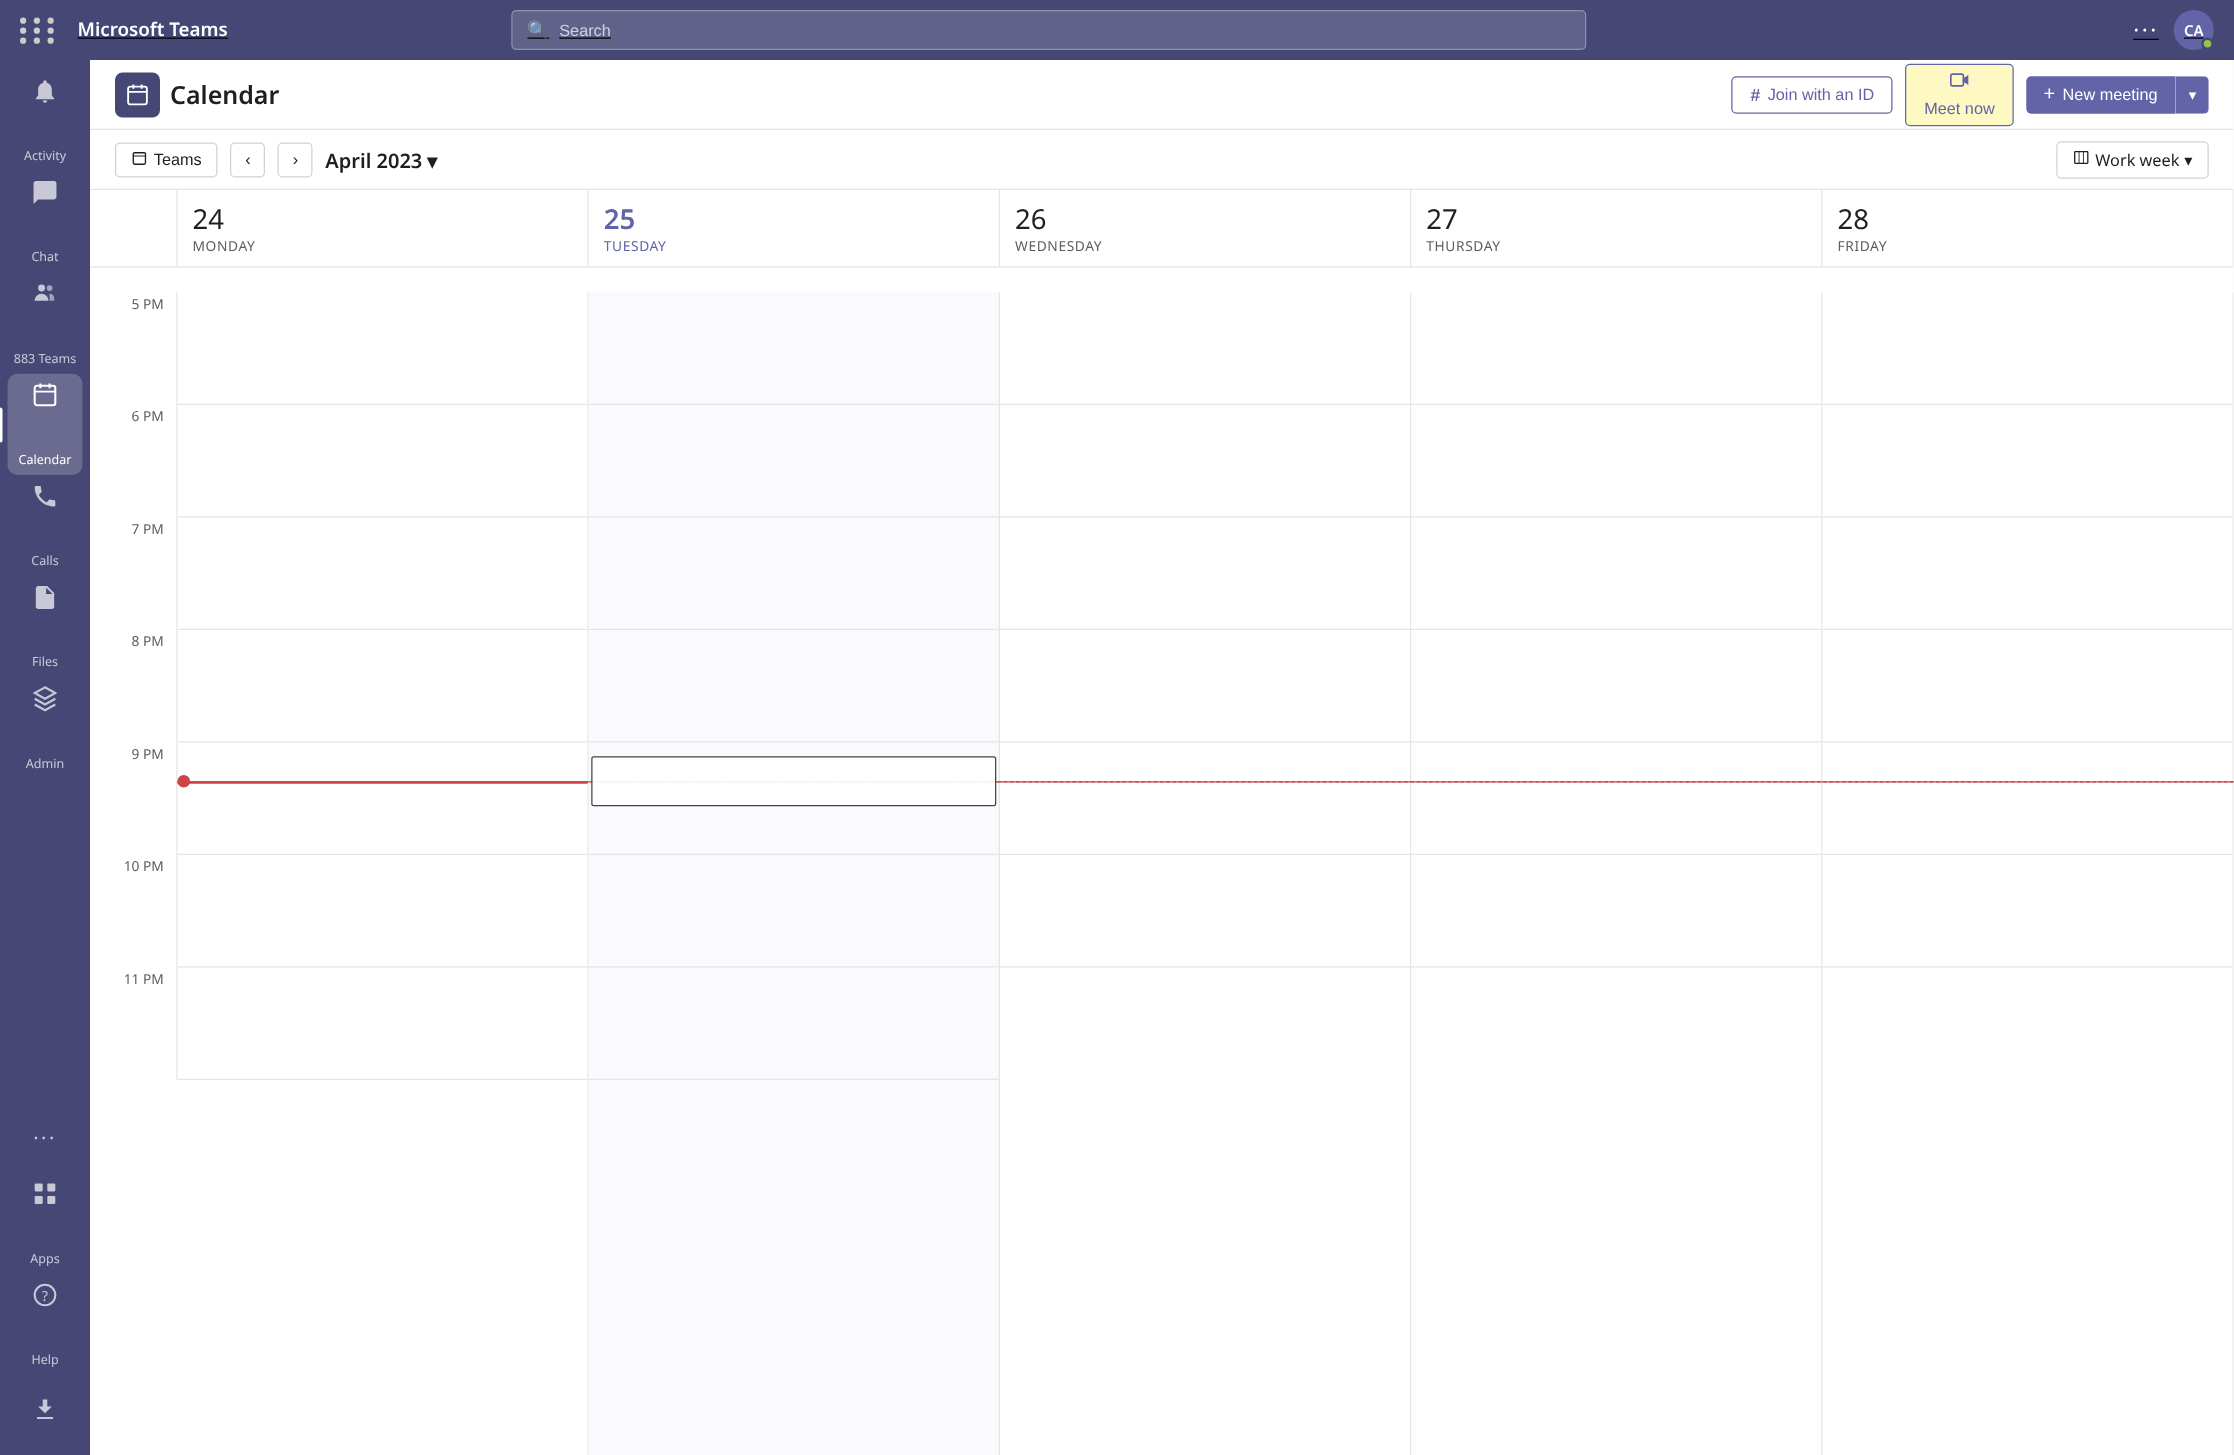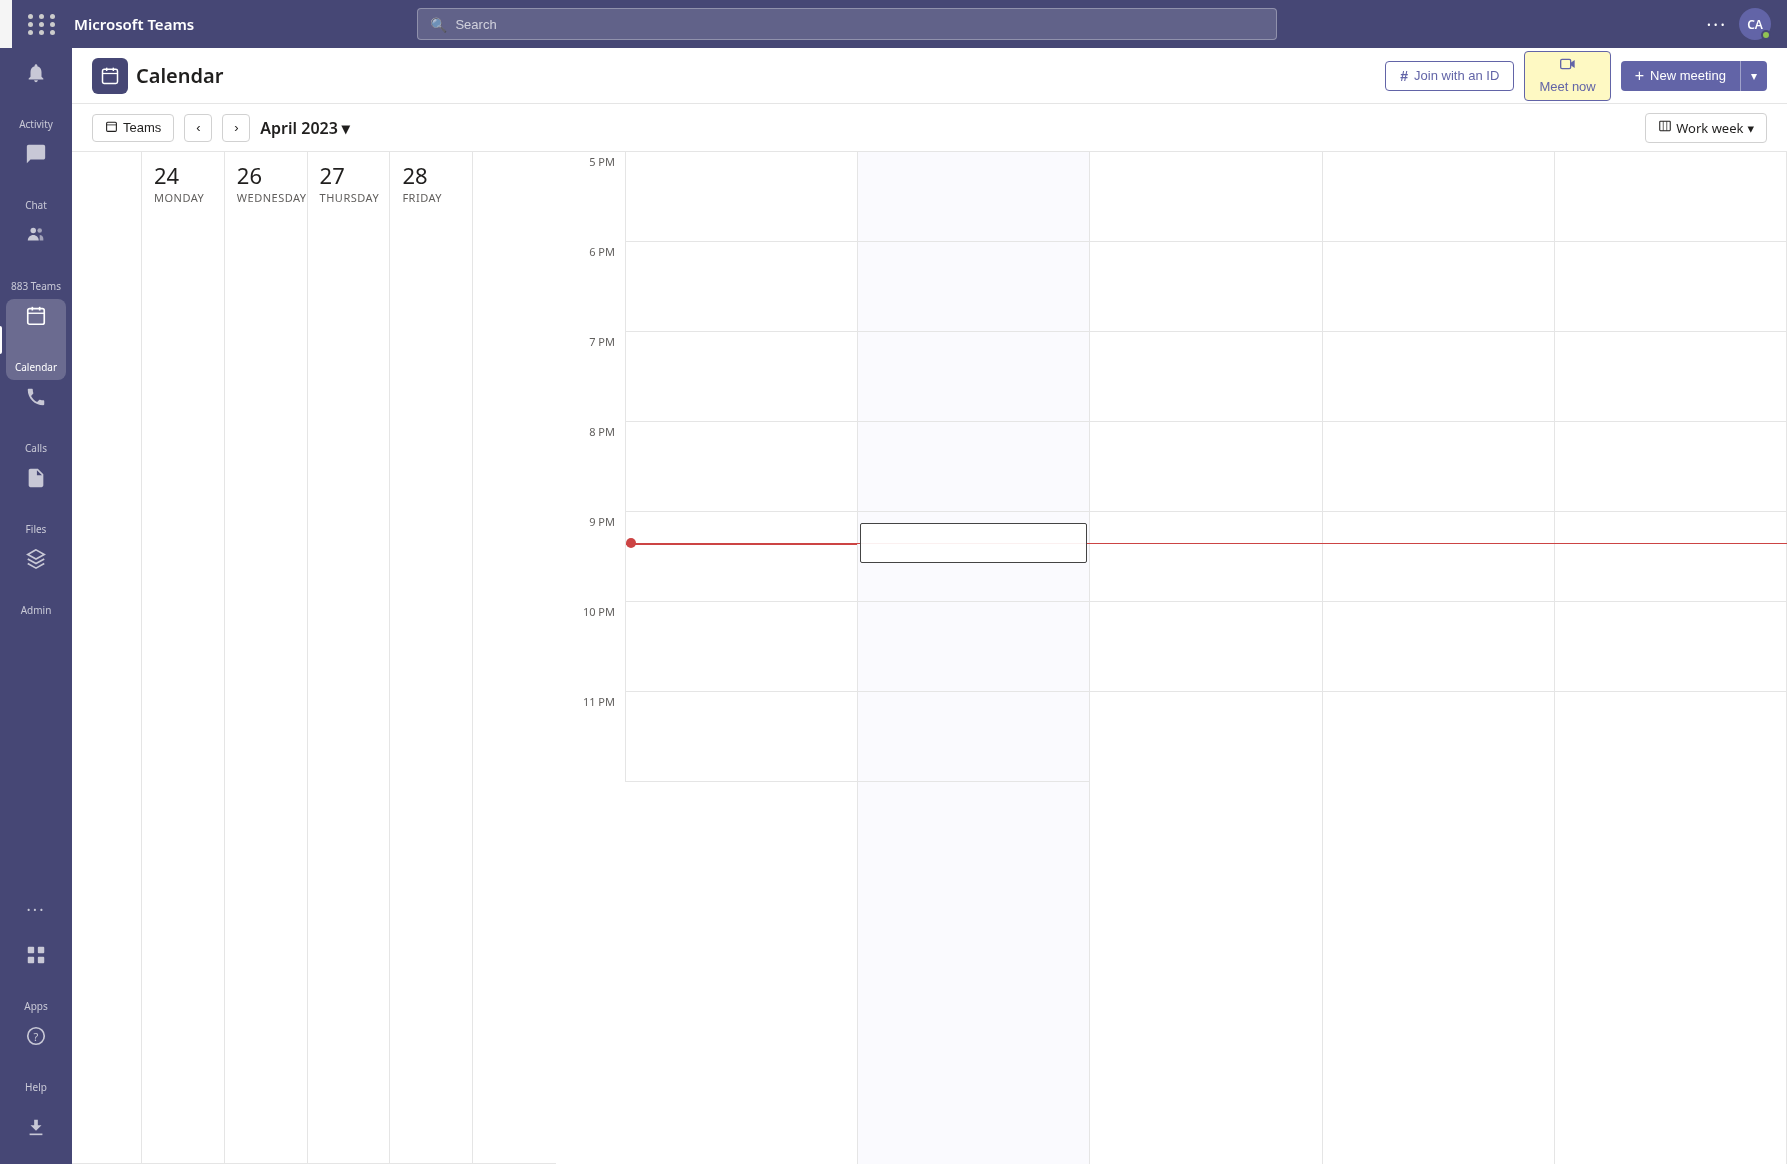--- a/index.html
+++ b/index.html
@@ -7,22 +7,23 @@
 
     
     .topbar {
       background: #464775;
       height: 48px;
       display: flex;
       align-items: center;
       padding: 0 16px;
       gap: 16px;
       position: fixed;
-      top: 0; left: 12px; right: 0;
+      top: 0; left: 0; right: 0;
       z-index: 100;
+      text-decoration: underline;
     }
     .topbar-dots {
       display: grid;
       grid-template-columns: repeat(3, 8px);
       gap: 3px;
       cursor: pointer;
     }
     .topbar-dots span {
       width: 5px; height: 5px;
       background: #ccc;
@@ -289,22 +290,23 @@
     }
 
     
     .cal-grid-container {
       flex: 1;
       overflow-y: auto;
       overflow-x: hidden;
     }
     .cal-grid {
       display: flex;
-      flex-direction: row;
+      flex-direction: column;
       min-height: 100%;
+      gap: 20px;
     }
     .cal-days-header {
       display: grid;
       grid-template-columns: 70px repeat(5, 1fr);
       border-bottom: 1px solid #e5e5e5;
       background: white;
       position: sticky;
       top: 0;
       z-index: 10;
     }
@@ -574,20 +576,24 @@
       <div class="cal-grid">
 
         <div class="cal-days-header">
           <div style="border-right: 1px solid #e5e5e5;"></div>
 
         <div class="cal-day-label" style="border-right: 1px solid rgb(229, 229, 229);">
     <div class="day-num ">24</div>
     <div class="day-name ">Monday</div>
   </div>
             <div class="cal-day-label" style="border-right: 1px solid rgb(229, 229, 229);">
+    <div class="day-num today">25</div>
+    <div class="day-name today">Tuesday</div>
+  </div>
+            <div class="cal-day-label" style="border-right: 1px solid rgb(229, 229, 229);">
     <div class="day-num ">26</div>
     <div class="day-name ">Wednesday</div>
   </div>
             <div class="cal-day-label" style="border-right: 1px solid rgb(229, 229, 229);">
     <div class="day-num ">27</div>
     <div class="day-name ">Thursday</div>
   </div>
             <div class="cal-day-label" style="border-right: 1px solid rgb(229, 229, 229);">
     <div class="day-num ">28</div>
     <div class="day-name ">Friday</div>

